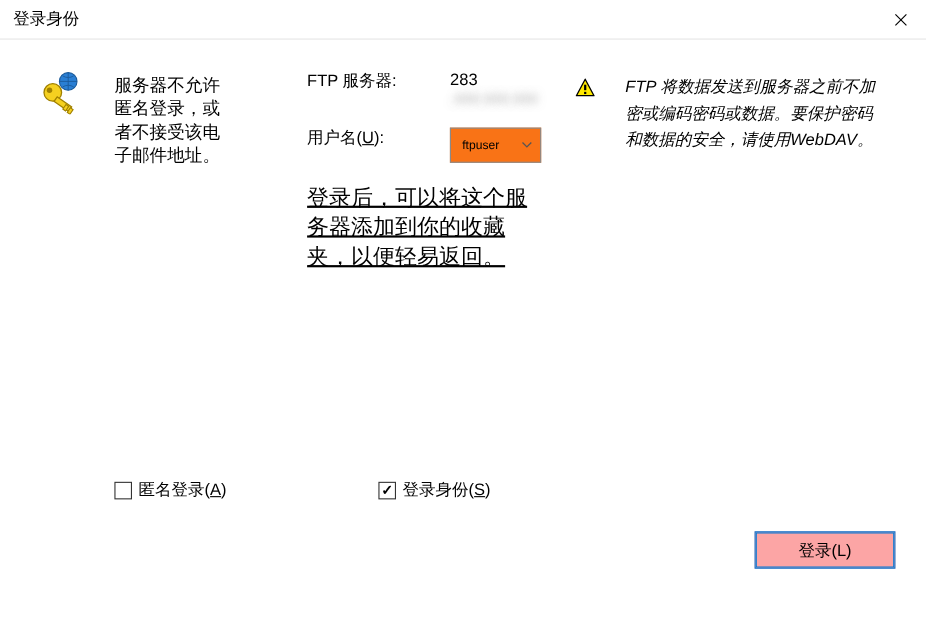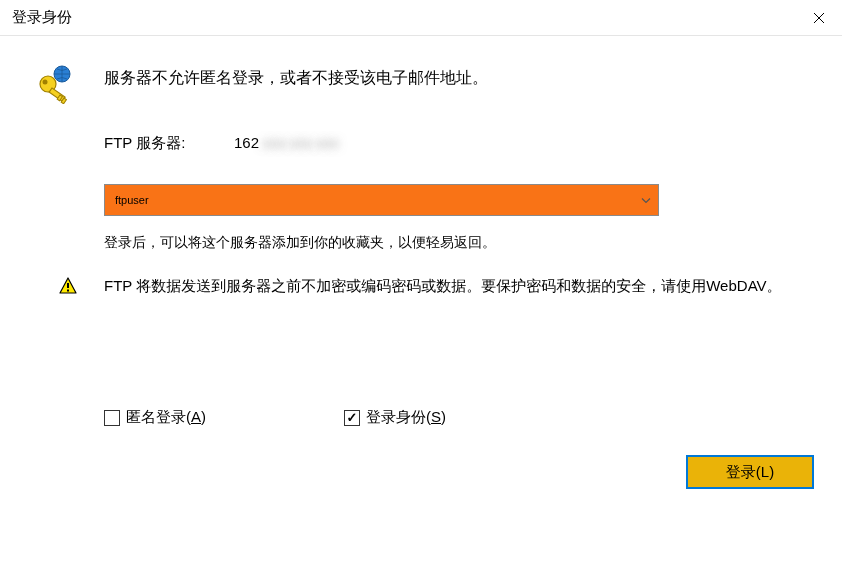--- a/index.html
+++ b/index.html
@@ -41,21 +41,21 @@
       align-items: center;
       justify-content: center;
       cursor: pointer;
       font-size: 16px;
       font-weight: 300;
     }
     .content {
       flex: 1;
       padding: 28px 44px 16px 28px;
       display: flex;
-      flex-direction: column;
+      flex-direction: row;
       position: relative;
     }
     .top-row {
       display: flex;
       align-items: flex-start;
       margin-bottom: 30px;
     }
     .key-icon {
       width: 40px;
       height: 40px;
@@ -120,44 +120,46 @@
       max-width: 555px;
       height: 32px;
       border: 1px solid #8a8a8a;
       padding: 0 10px;
       font-size: 15px;
       font-family: inherit;
       background: #fff;
       letter-spacing: 2px;
     }
     .info-text {
-      font-size: 14px;
+      font-size: 20px;
       margin-top: 10px;
       margin-bottom: 18px;
+      text-decoration: underline;
     }
     .warning-row {
       display: flex;
       align-items: flex-start;
       margin-left: 30px;
       margin-top: 4px;
+      font-style: italic;
     }
     .warning-icon {
       width: 20px;
       height: 20px;
       flex-shrink: 0;
       margin-right: 26px;
       margin-top: 2px;
     }
     .warning-text {
       font-size: 15px;
       line-height: 1.6;
     }
     .bottom-area {
       position: absolute;
-      bottom: 28px;
+      bottom: 0;
       left: 28px;
       right: 28px;
     }
     .checkbox-row {
       display: flex;
       align-items: center;
       margin-left: 76px;
       margin-bottom: 28px;
     }
     .checkbox-item {
@@ -192,21 +194,21 @@
     }
     .button-row {
       display: flex;
       justify-content: flex-end;
       gap: 12px;
     }
     .btn {
       width: 128px;
       height: 34px;
       border: 1px solid #8a8a8a;
-      background: #eab308;
+      background: #fca5a5;
       font-size: 15px;
       font-family: inherit;
       cursor: pointer;
       display: flex;
       align-items: center;
       justify-content: center;
     }
     .btn.primary {
       border: 1px solid #0078d7;
       box-shadow: inset 0 0 0 1px #0078d7;
@@ -241,25 +243,28 @@
         </svg>
       </div>
       <div class="message-text">服务器不允许匿名登录，或者不接受该电子邮件地址。</div>
     </div>
 
     <div class="form-area">
 
       <div class="form-row">
         <div class="form-label">FTP 服务器:</div>
         <div class="form-value">
-          <span>162</span><span class="blurred">.xxx.xxx.xxx</span>
+          <span>283</span><span class="blurred">.xxx.xxx.xxx</span>
         </div>
       </div>
 
       <div class="form-row">
+        <div class="form-label">
+          <span>用户名(</span><span class="underline">U</span><span>):</span>
+        </div>
         <div class="combo-wrapper">
           <input type="text" class="combo-input" value="ftpuser" style="">
           <span class="combo-chevron">
             <svg width="10" height="6" viewBox="0 0 10 6">
                 <path d="M1 1 L5 5 L9 1" stroke="#555" stroke-width="1.2" fill="none"></path>
               </svg>
           </span>
         </div>
       </div>
 

